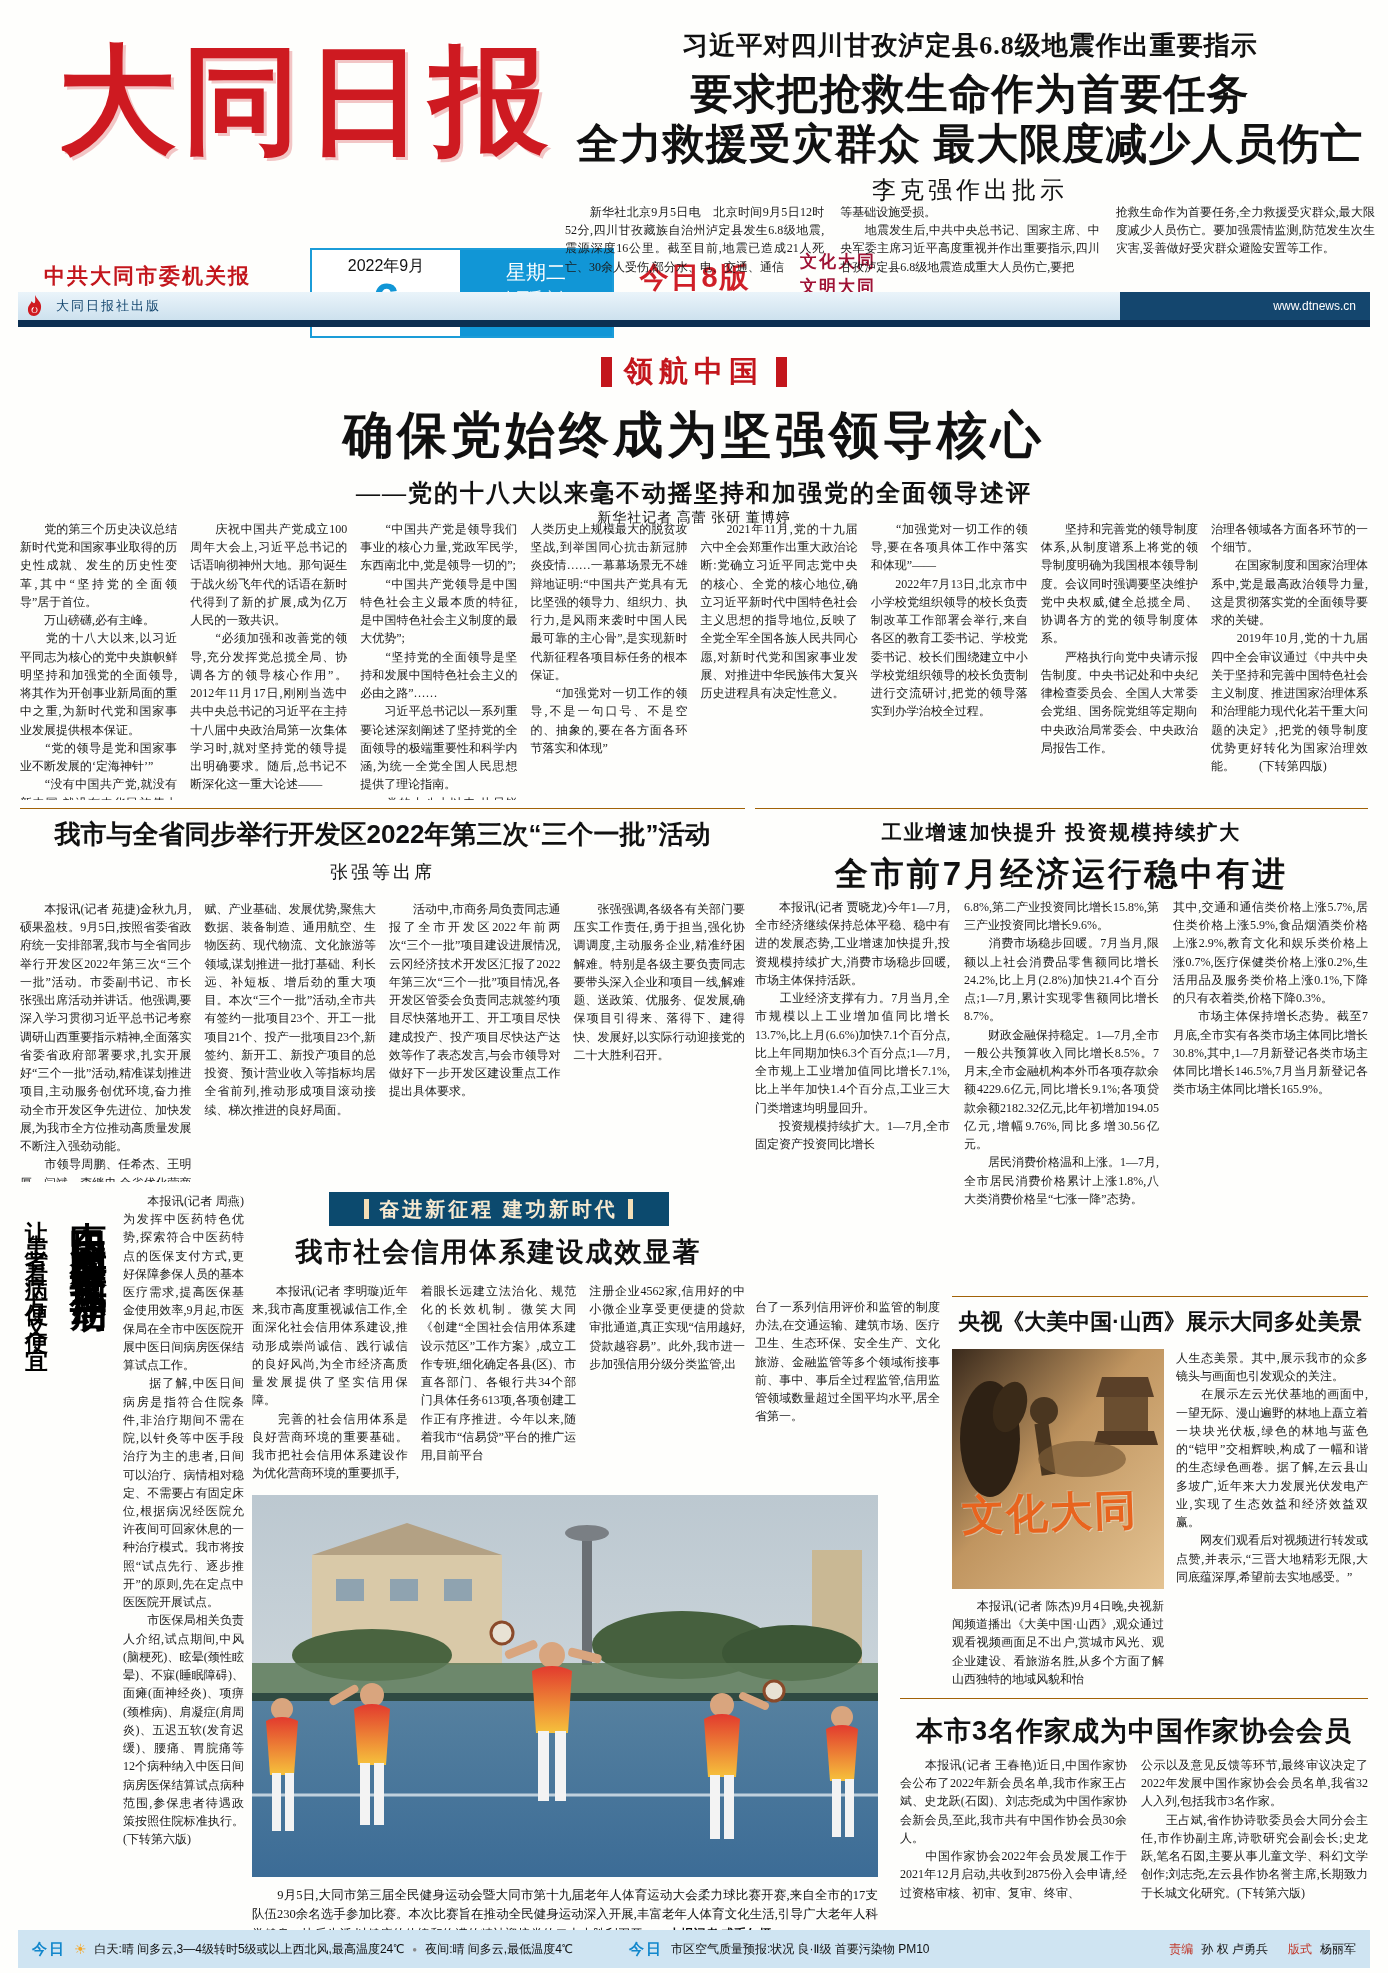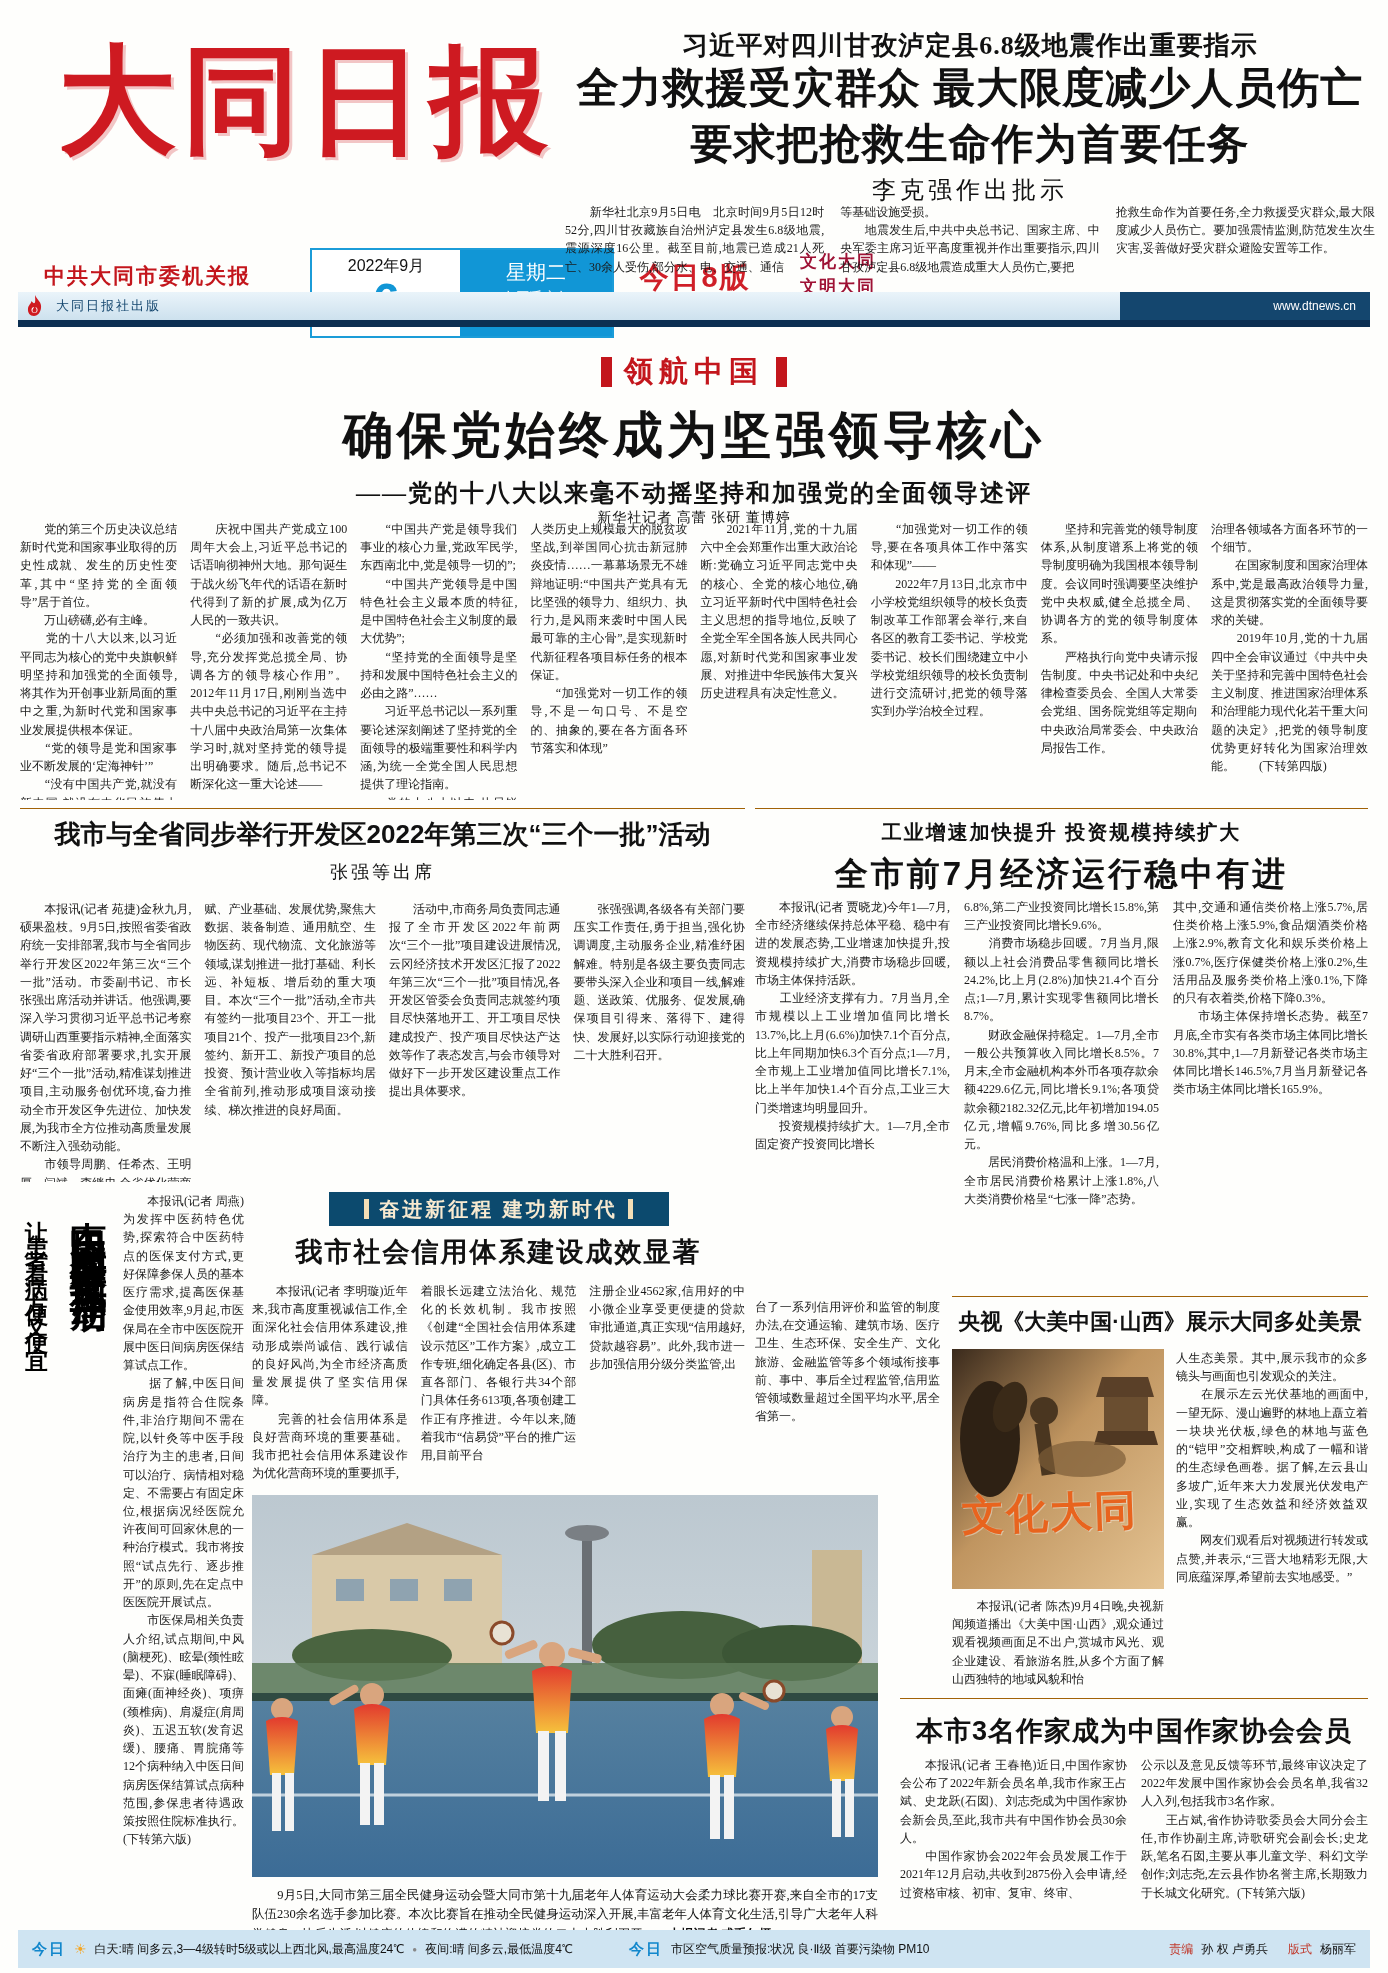--- a/index.html
+++ b/index.html
@@ -111,22 +111,22 @@
 </div>
 
 <div class="abs" style="left:800px;top:250px;width:100px;">
   <div class="slogan nowrap">文化大同</div>
   <div class="slogan nowrap">文明大同</div>
   <div class="slogan nowrap">微笑大同</div>
 </div>
 
 <div class="abs ctr" style="left:565px;top:28px;width:810px;">
   <div class="q-kicker nowrap">习近平对四川甘孜泸定县6.8级地震作出重要指示</div>
+  <div class="q-h nowrap" style="margin-top:6px;">要求把抢救生命作为首要任务</div>
   <div class="q-h nowrap">全力救援受灾群众 最大限度减少人员伤亡</div>
-  <div class="q-h nowrap" style="margin-top:6px;">要求把抢救生命作为首要任务</div>
   <div class="q-sub nowrap" style="margin-top:6px;">李克强作出批示</div>
 </div>
 <div class="abs cols" style="left:565px;top:203px;width:810px;gap:16px;">
   <div class="txt">　　新华社北京9月5日电　北京时间9月5日12时52分,四川甘孜藏族自治州泸定县发生6.8级地震,震源深度16公里。截至目前,地震已造成21人死亡、30余人受伤,部分水、电、交通、通信</div>
   <div class="txt">等基础设施受损。
 　　地震发生后,中共中央总书记、国家主席、中央军委主席习近平高度重视并作出重要指示,四川甘孜泸定县6.8级地震造成重大人员伤亡,要把</div>
   <div class="txt">抢救生命作为首要任务,全力救援受灾群众,最大限度减少人员伤亡。要加强震情监测,防范发生次生灾害,妥善做好受灾群众避险安置等工作。</div>
 </div>
 
 <div class="abs pubbar" style="left:18px;top:292px;width:1352px;">
@@ -222,21 +222,21 @@
   <div class="banner" style="width:340px;margin:0 auto;">
     <span class="cbar"></span>
     <span>奋进新征程  建功新时代</span>
     <span class="cbar"></span>
   </div>
   <div class="ctr h28" style="margin-top:8px;letter-spacing:2px;">我市社会信用体系建设成效显著</div>
 </div>
 <div class="abs cols" style="left:252px;top:1282px;width:493px;height:206px;gap:13px;overflow:hidden;">
   <div class="txt">　　本报讯(记者 李明璇)近年来,我市高度重视诚信工作,全面深化社会信用体系建设,推动形成崇尚诚信、践行诚信的良好风尚,为全市经济高质量发展提供了坚实信用保障。
 　　完善的社会信用体系是良好营商环境的重要基础。我市把社会信用体系建设作为优化营商环境的重要抓手,</div>
-  <div class="txt">着眼长远建立法治化、规范化的长效机制。我市按照《创建“全国社会信用体系建设示范区”工作方案》,成立工作专班,细化确定各县(区)、市直各部门、各银行共34个部门具体任务613项,各项创建工作正有序推进。今年以来,随着我市“信易贷”平台的推广运用,目前平台</div>
+  <div class="txt">着眼长远建立法治化、规范化的长效机制。微笑大同《创建“全国社会信用体系建设示范区”工作方案》,成立工作专班,细化确定各县(区)、市直各部门、各银行共34个部门具体任务613项,各项创建工作正有序推进。今年以来,随着我市“信易贷”平台的推广运用,目前平台</div>
   <div class="txt">注册企业4562家,信用好的中小微企业享受更便捷的贷款审批通道,真正实现“信用越好,贷款越容易”。此外,我市进一步加强信用分级分类监管,出</div>
 </div>
 <div class="abs txt" style="left:755px;top:1298px;width:185px;height:124px;overflow:hidden;">台了一系列信用评价和监管的制度办法,在交通运输、建筑市场、医疗卫生、生态环保、安全生产、文化旅游、金融监管等多个领域衔接事前、事中、事后全过程监管,信用监管领域数量超过全国平均水平,居全省第一。</div>
 
 <div class="abs hairline-top" style="left:952px;top:1296px;width:416px;padding-top:10px;">
   <div class="ctr nowrap" style="font-size:22px;font-weight:900;letter-spacing:0;">央视《大美中国·山西》展示大同多处美景</div>
   <div style="display:flex;gap:12px;margin-top:12px;">
     <div style="width:212px;flex:none;">
       <div class="photoframe" style="position:relative;width:212px;height:240px;">
         <svg width="212" height="240" viewBox="0 0 212 240">

